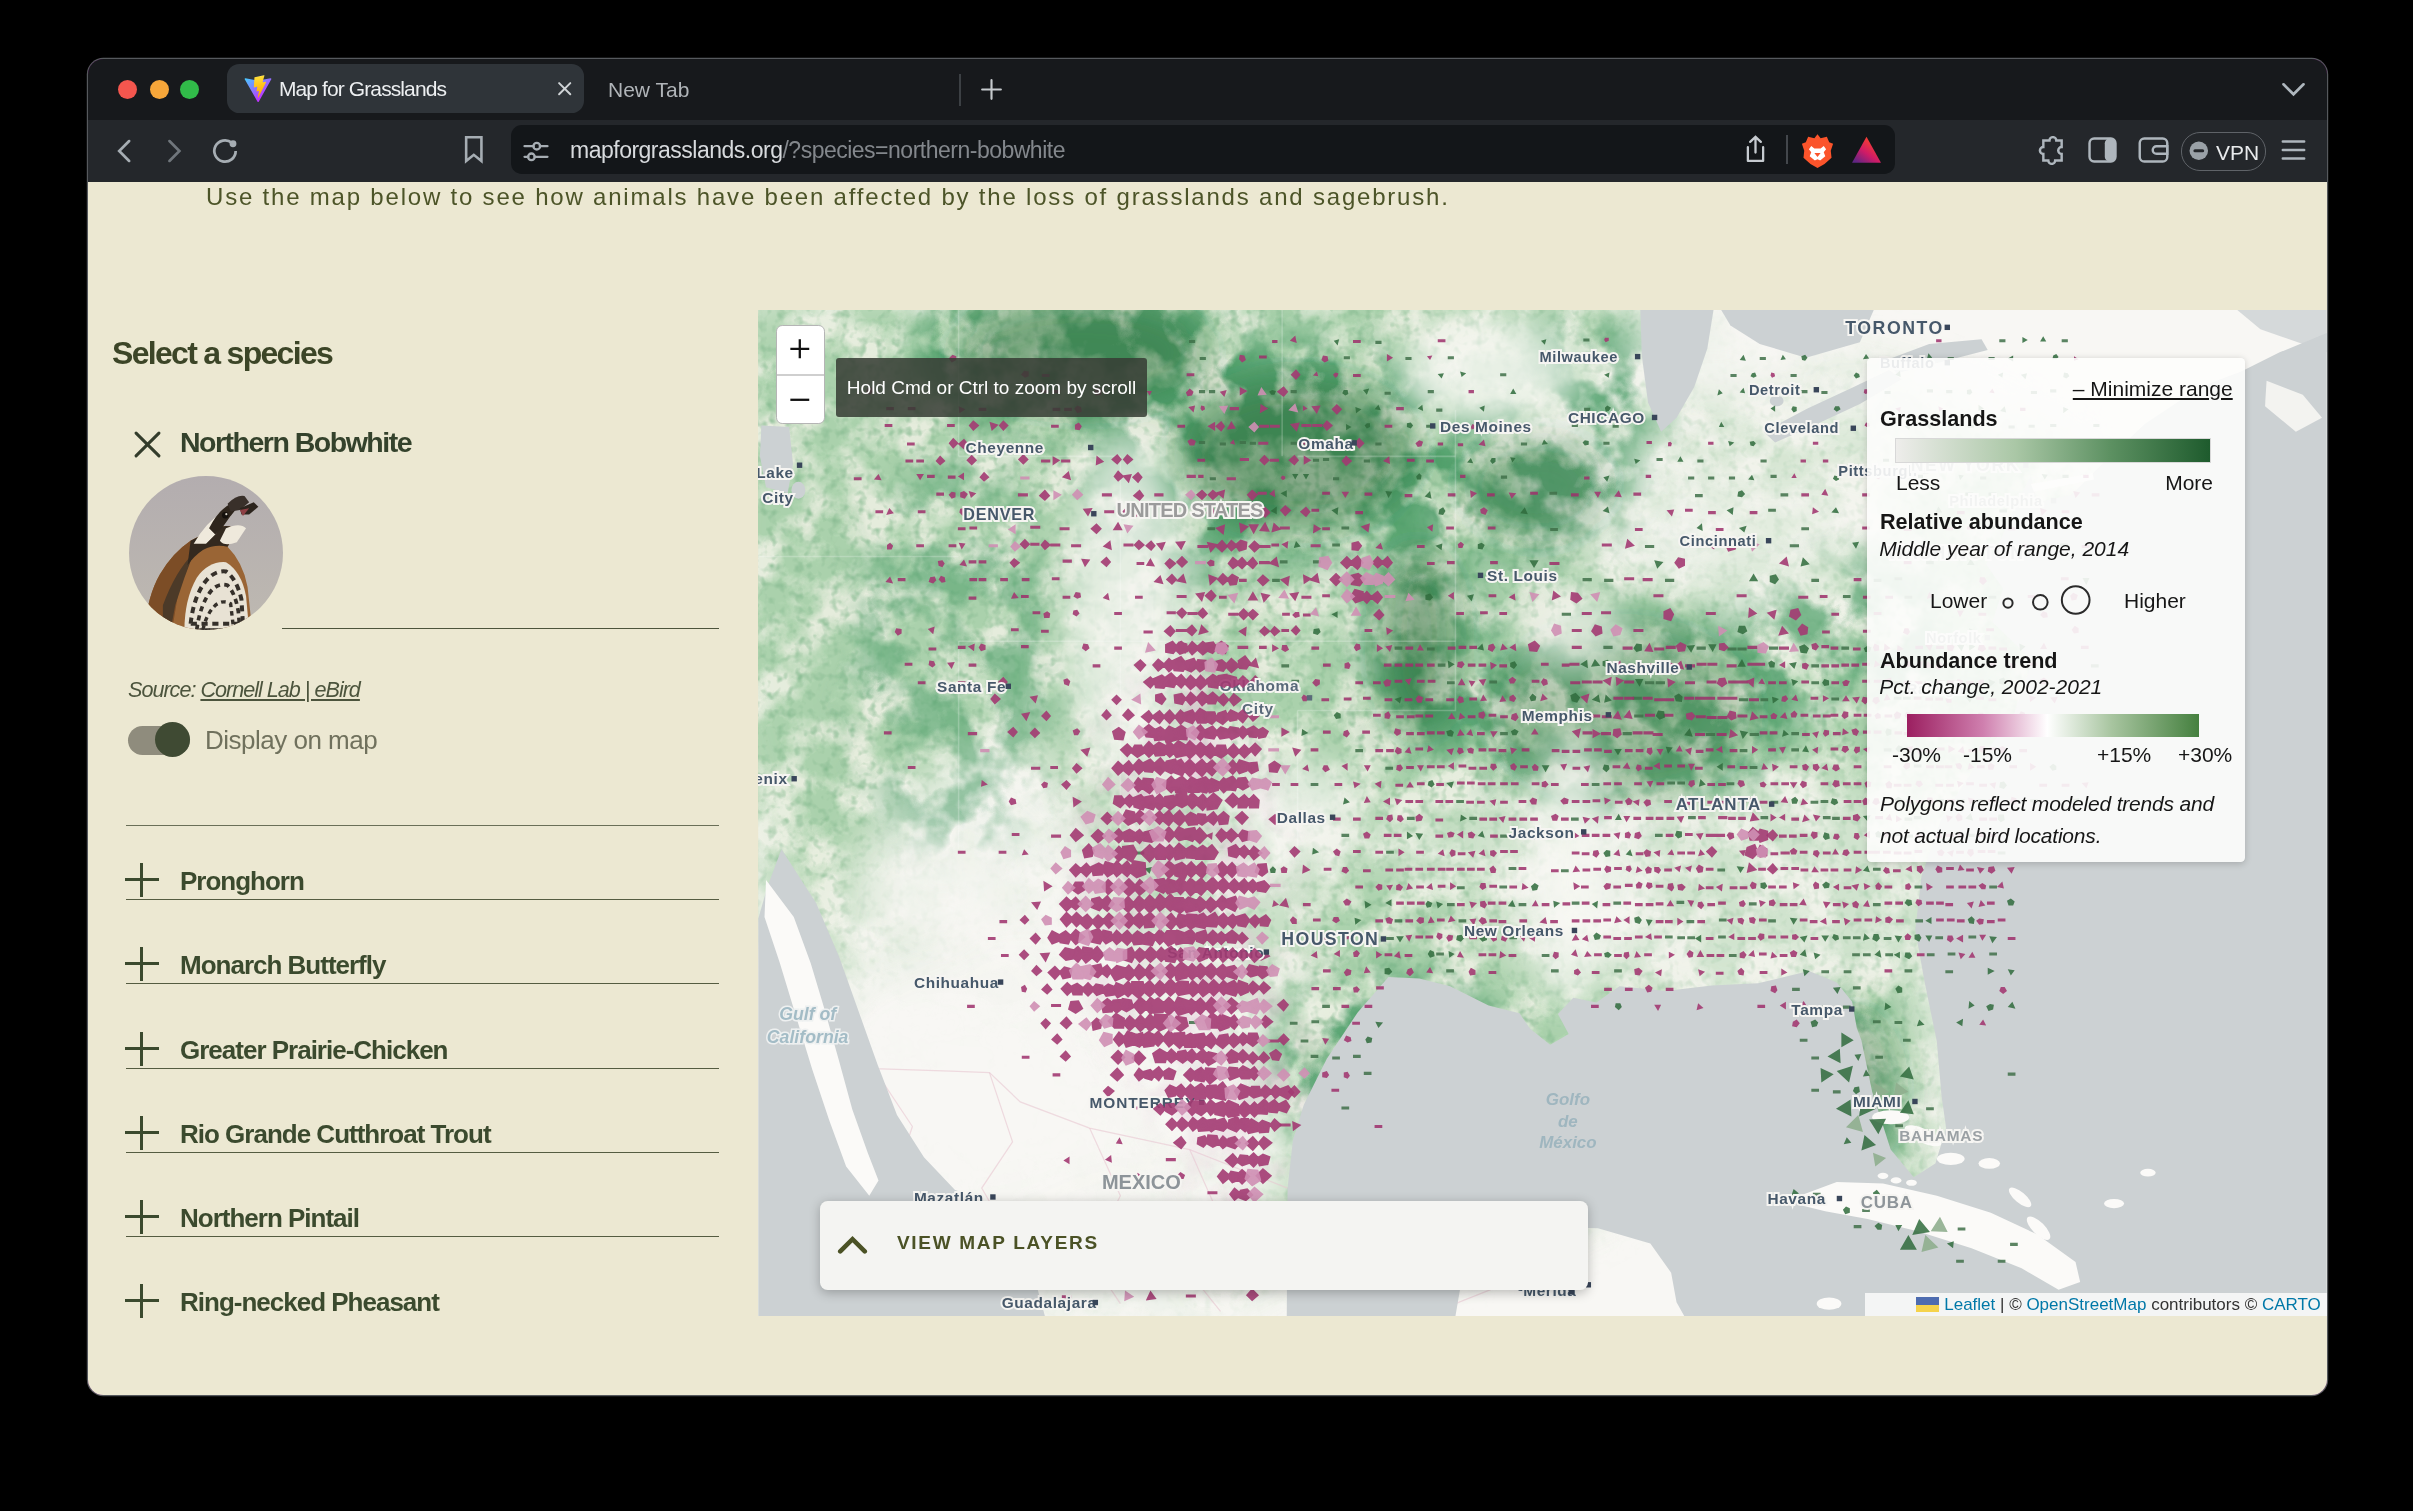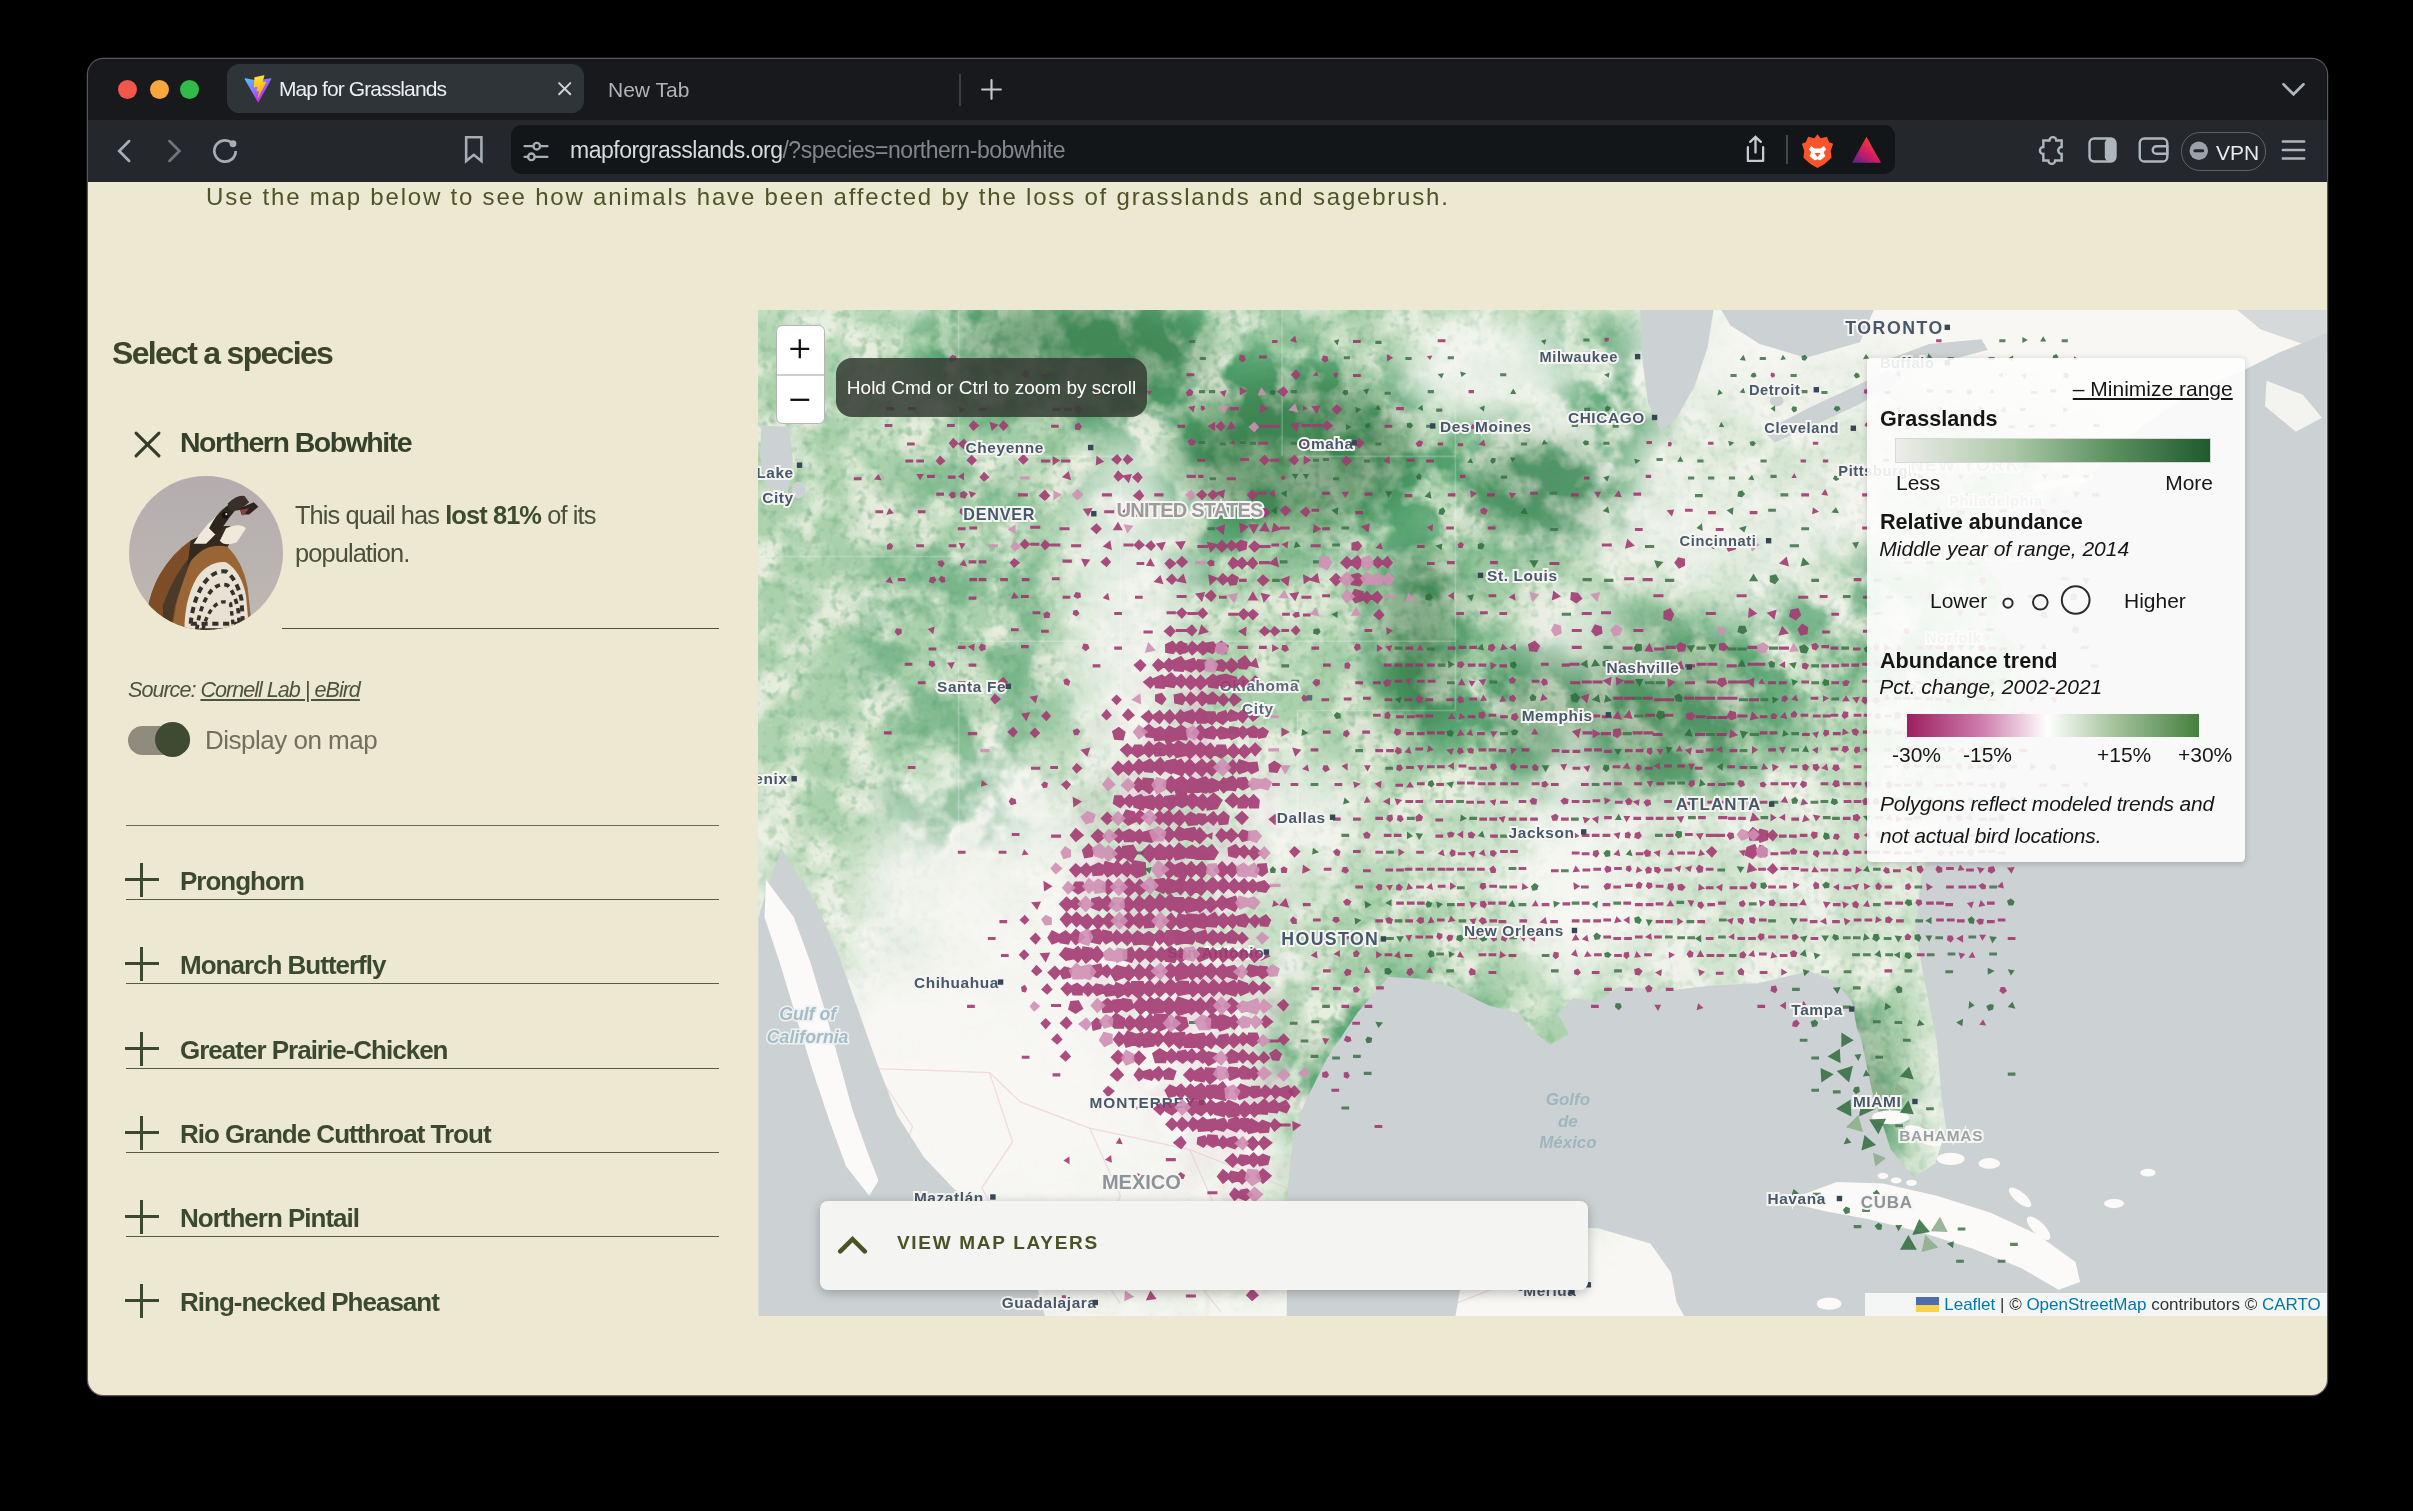--- a/index.html
+++ b/index.html
@@ -24,21 +24,21 @@
 .para b{color:#3c4a2e}
 .src{position:absolute;left:40px;top:495px;font-size:21.6px;font-style:italic;color:#4c543d;letter-spacing:-1px}
 .disp{position:absolute;left:117px;top:543px;font-size:26px;color:#70715d;letter-spacing:-0.5px}
 .li{position:absolute;left:92px;font-size:26px;font-weight:700;color:#3b4a2e;letter-spacing:-1px}
 .hr{position:absolute;height:0;border-top:1.5px solid #4d543c}
 .plus{position:absolute;left:37px;width:34px;height:34px}
 .plus:before{content:"";position:absolute;left:0;top:15.4px;width:34px;height:3.1px;background:#3b4a2e}
 .plus:after{content:"";position:absolute;left:15.4px;top:0;width:3.1px;height:34px;background:#3b4a2e}
 #legend{position:absolute;left:1779px;top:176px;width:378px;height:504px;background:rgba(253,253,252,0.9);border-radius:4.6px;box-shadow:0 1.5px 7.7px rgba(0,0,0,0.18);color:#161616}
 #zoomctl{position:absolute;left:688px;top:143px;width:49px;height:99px;background:#fff;border:1.5px solid #b5b5b5;border-radius:6.2px}
-#tooltip{position:absolute;left:748px;top:176px;width:311px;height:59px;background:rgba(55,60,52,0.86);border-radius:16px;color:#fff;font-size:19px;line-height:59px;text-align:center}
+#tooltip{position:absolute;left:748px;top:176px;width:311px;height:59px;background:rgba(55,60,52,0.86);border-radius:3px;color:#fff;font-size:19px;line-height:59px;text-align:center}
 #vml{position:absolute;left:732px;top:1019px;width:768px;height:89px;background:#f4f4f2;border-radius:7.7px;box-shadow:0 2.3px 10.8px rgba(0,0,0,0.25)}
 #vml .t{position:absolute;left:77px;top:31px;font-size:19px;font-weight:700;letter-spacing:1.7px;color:#4b5226}
 #attr{position:absolute;left:1777px;top:1111px;width:462px;height:23px;background:rgba(255,255,255,0.78);font-size:17px;color:#333;text-align:right;padding-right:6.2px;line-height:23px}
 #attr a{color:#0078a8}
 .mapwrap{position:absolute;left:670px;top:128px;width:1569px;height:1006px;overflow:hidden}
 .lg{position:absolute;font-size:21px}
 .lgb{position:absolute;font-size:21.6px;font-weight:700}
 .lgi{position:absolute;font-size:21px;font-style:italic}
 </style></head><body>
 <div id="win">
@@ -182,21 +182,20 @@
           <path d="M42 44 Q50 30 60 24 L66 26 Q60 32 56 38 L50 44Z" fill="#efe9dc"></path>
           <path d="M52 34 Q58 22 66 18 L70 21 Q65 27 61 33 L56 38Z" fill="#2e251c"></path>
           <path d="M63 34 Q72 30 76 34 L70 43 Q62 46 59 42Z" fill="#efe9dc"></path>
           <path d="M64 18 Q70 12 75 13 L78 17 72 22 66 23Z" fill="#39302a"></path>
           <path d="M72 21 L81 17 84 20 78 25 73 25Z" fill="#2c241d"></path>
           <path d="M72 22 L78 21 74 26Z" fill="#8e3f44"></path>
           <circle cx="62.5" cy="25.5" r="2.1" fill="#15110d"></circle>
           <circle cx="63.2" cy="24.8" r="0.7" fill="#d8d2c6"></circle>
         </g>
       </svg>
-      <div class="para">This quail has <b>lost 81%</b> of its population.</div>
       <div class="hr" style="left:194px;top:446px;width:437px"></div>
       <div class="src"><span>Source: </span><span style="text-decoration:underline">Cornell Lab | eBird</span></div>
       <div style="position:absolute;left:40px;top:544px;width:62px;height:28.5px;background:#8f8c7d;border-radius:14.6px"></div>
       <div style="position:absolute;left:67px;top:540px;width:35px;height:35px;background:#3f4a33;border-radius:50%"></div>
       <div class="disp">Display on map</div>
       <div class="hr" style="left:38px;top:643px;width:593px;border-color:#6a6f58"></div>
       <div class="plus" style="top:681px"></div>
         <div class="li" style="top:684px">Pronghorn</div>
       <div class="hr" style="left:38px;top:717px;width:593px;border-color:#555c41"></div>
       <div class="plus" style="top:765px"></div>

